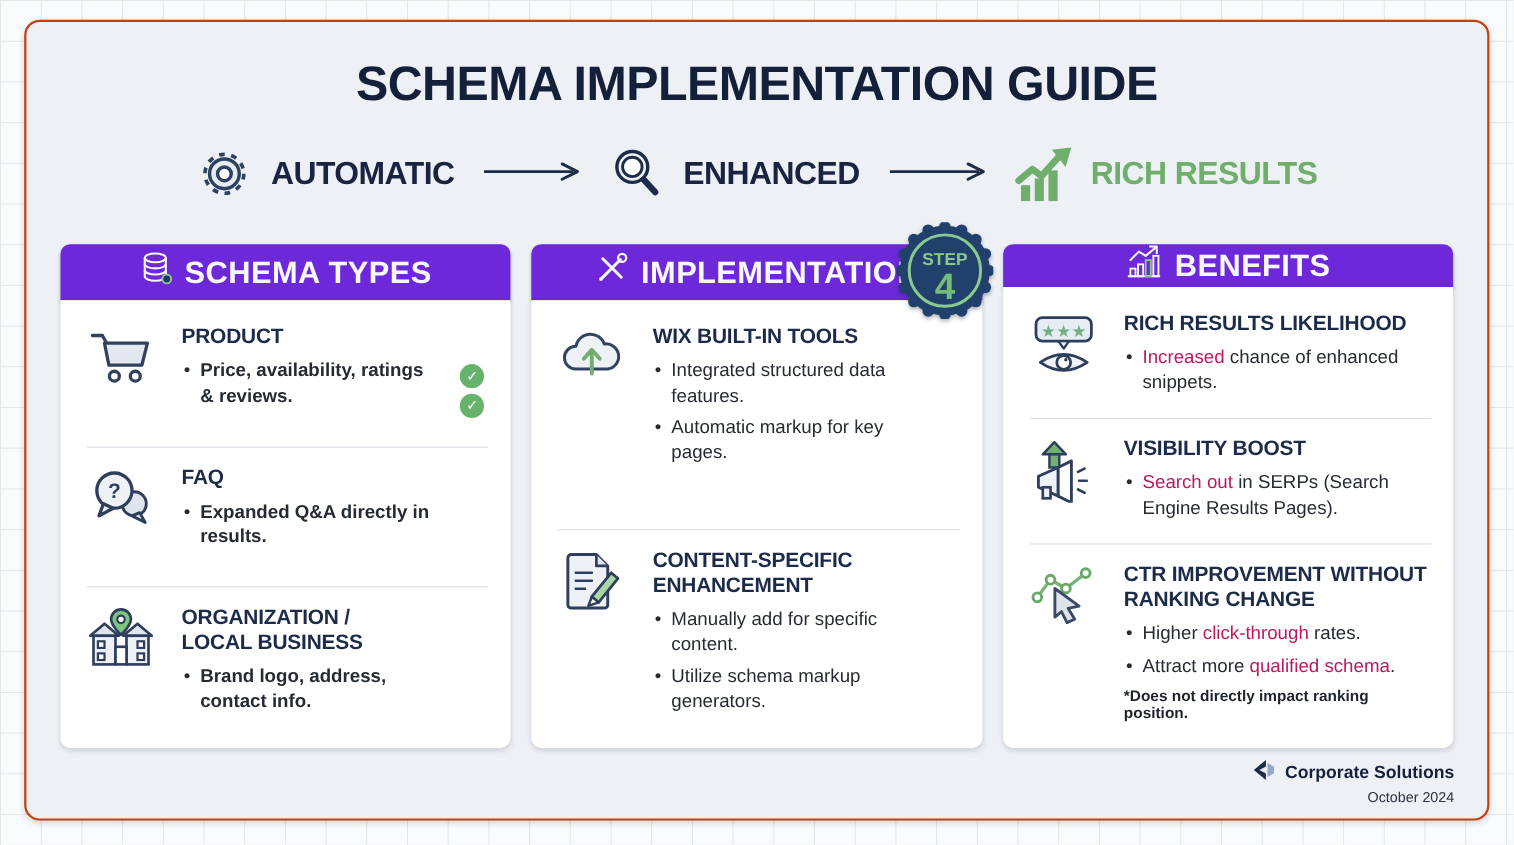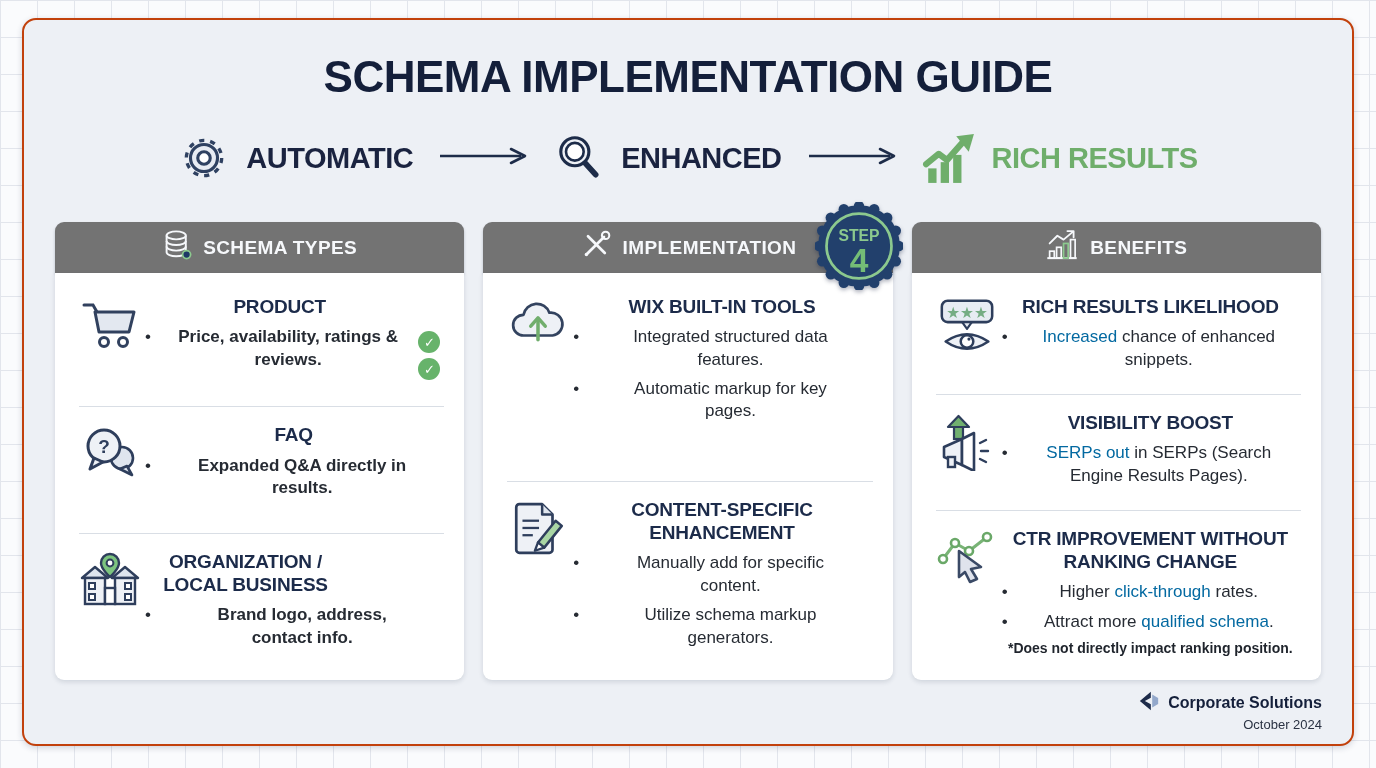--- a/index.html
+++ b/index.html
@@ -32,43 +32,43 @@
   .flow-step { display:flex; align-items:center; gap:16px; }
   .flow-label { font-size:29px; font-weight:800; letter-spacing:-0.5px; color:#1a2340; }
   .flow-label.green { color:#6fae6b; }
   .flow-icon { display:flex; }
   
   .cols {
     display:flex; gap:19px; margin:38px 31px 0; height:458px;
   }
   .col { flex:1; display:flex; flex-direction:column; position:relative; }
   .col-header {
-    height:51px; background:#737373; border-radius:9px 9px 0 0;
+    height:51px; background:#6d28d9; border-radius:9px 9px 0 0;
     display:flex; align-items:center; justify-content:center; gap:11px;
-    color:#f6f8fb; font-size:19px; font-weight:800; letter-spacing:0.4px;
+    color:#f6f8fb; font-size:28px; font-weight:800; letter-spacing:0.4px;
     box-shadow:0 2px 3px rgba(20,30,60,.25);
   }
   .col-body {
     flex:1; background:#ffffff; border-radius:0 0 9px 9px;
     box-shadow:0 2px 5px rgba(30,40,70,.14);
     padding:6px 20px 10px 24px;
     display:flex; flex-direction:column; justify-content:space-between;
   }
-  .sec { display:flex; gap:2px; padding:16px 0 14px;text-align:center; }
+  .sec { display:flex; gap:24px; padding:16px 0 14px; }
   .sec + .sec { border-top:1px solid #d9dee5; }
   .sec-icon { flex:0 0 62px; display:flex; justify-content:center; align-items:flex-start; padding-top:2px; }
   .sec-text { flex:1; }
   .sec-title { font-size:19px; font-weight:800; color:#1c2b4a; line-height:1.22; letter-spacing:-0.2px; }
   ul.bullets { margin-top:8px; }
   ul.bullets li {
     list-style:none; position:relative; padding-left:17px;
     font-size:17px; line-height:1.32; color:#262b33; margin-bottom:7px;
   }
   ul.bullets li::before { content:"•"; position:absolute; left:2px; top:0; color:#262b33; }
-  .green-text { color:#0369a1; }
+  .green-text { color:#be185d; }
   .note { margin-top:2px; font-size:14px; font-weight:700; color:#1f242c; }
   .checks { display:flex; flex-direction:column; gap:5px; padding-top:36px; flex:0 0 26px; }
   .check-circle {
     width:22px; height:22px; border-radius:50%; background:#67b36b;
     color:#fff; font-size:13px; font-weight:800;
     display:flex; align-items:center; justify-content:center;
   }
   .bullet-clamp-1 { max-width:220px; display:inline-block;font-weight:bold; }
   .clamp-2 { max-width:247px; display:inline-block; }
   .clamp-3 { max-width:262px; display:inline-block; }
@@ -348,21 +348,21 @@
               <polygon points="24,26 36,20 36,58 24,52" fill="#ffffff" stroke="#2e3e5c" stroke-width="2.6" stroke-linejoin="round"></polygon>
               <rect x="10" y="44" width="7" height="10" fill="#eef1f6" stroke="#2e3e5c" stroke-width="2.4"></rect>
               <line x1="42" y1="30" x2="48" y2="27" stroke="#2e3e5c" stroke-width="2.4" stroke-linecap="round"></line>
               <line x1="43" y1="38" x2="50" y2="38" stroke="#2e3e5c" stroke-width="2.4" stroke-linecap="round"></line>
               <line x1="42" y1="46" x2="48" y2="49" stroke="#2e3e5c" stroke-width="2.4" stroke-linecap="round"></line>
             </svg>
           </span>
           <div class="sec-text">
             <h3 class="sec-title">VISIBILITY BOOST</h3>
             <ul class="bullets">
-              <li><span class="clamp-3"><span class="green-text">SERPs out</span><span> in SERPs (Search Engine Results Pages).</span></span></li>
+              <li><span class="clamp-3"><span class="green-text">Search out</span><span> in SERPs (Search Engine Results Pages).</span></span></li>
             </ul>
           </div>
         </div>
 
         <div class="sec">
           <span class="sec-icon">
             <svg width="60" height="56" viewBox="0 0 60 56">
               <polyline points="6,30 18,14 32,22 50,8" fill="none" stroke="#79b476" stroke-width="3" stroke-linecap="round" stroke-linejoin="round"></polyline>
               <circle cx="6" cy="30" r="4" fill="#ffffff" stroke="#6aa868" stroke-width="2.6"></circle>
               <circle cx="18" cy="14" r="4" fill="#ffffff" stroke="#6aa868" stroke-width="2.6"></circle>

